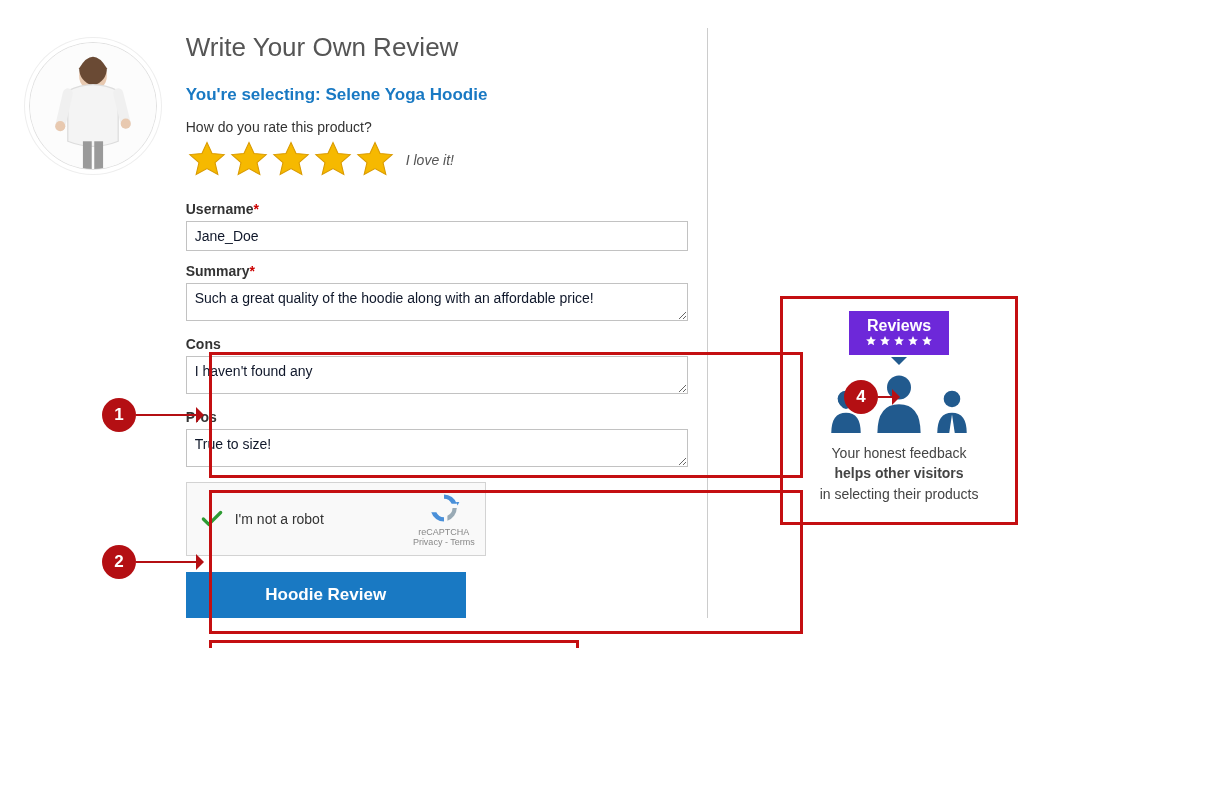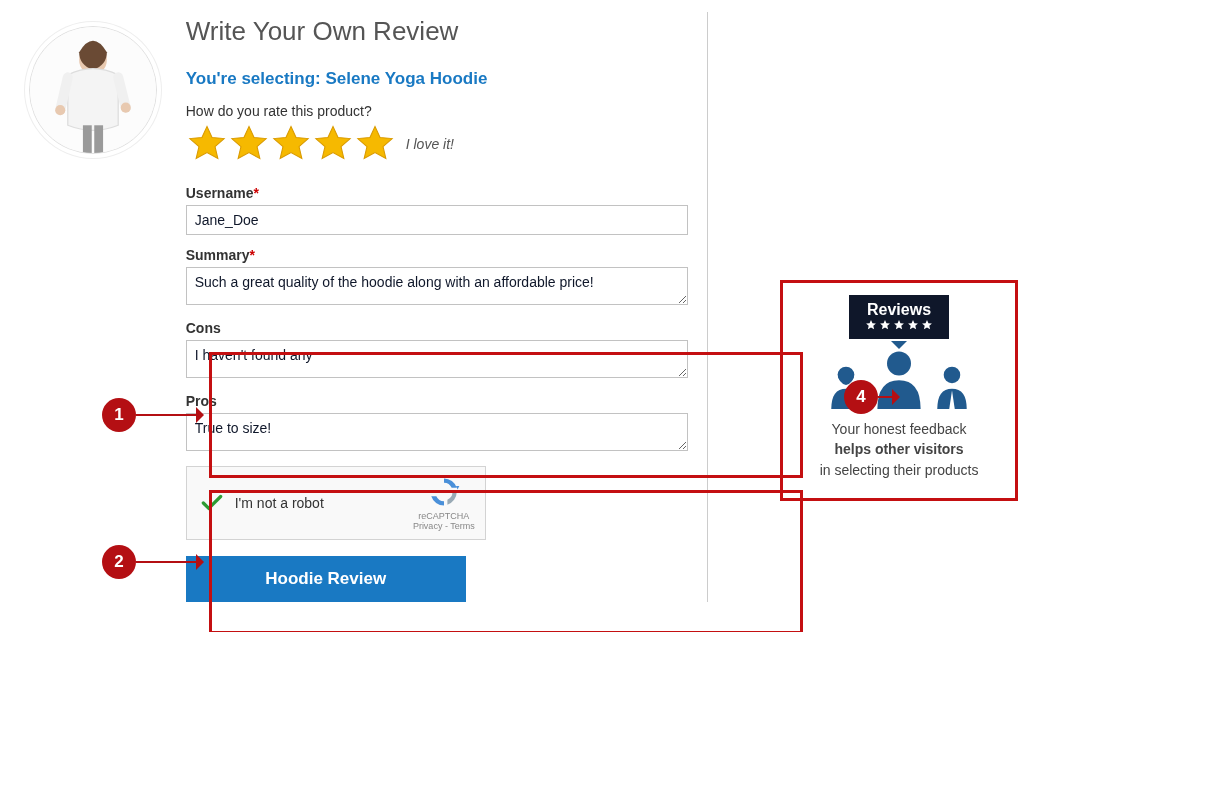--- a/index.html
+++ b/index.html
@@ -7,21 +7,21 @@
     margin: 0;
     padding: 0;
     font-family: Arial, Helvetica, sans-serif;
     background: #fff;
     color: #333;
     font-size: 14px;
   }
   .page {
     width: 1018px;
     position: relative;
-    padding: 12px 0 30px 0;
+    padding: 28px 0 30px 0;
   }
   .main {
     display: flex;
   }
   .left-col {
     width: 218px;
     padding-top: 8px;
     text-align: center;
   }
   .avatar-circle {
@@ -127,26 +127,26 @@
 
   .promo-card {
     border: 3px solid #c40f11;
     width: 238px;
     margin-left: 72px;
     margin-top: 268px;
     padding: 12px 10px 18px;
     text-align:center;
   }
   .promo-bubble {
-    background:#0f172a;
+    background:#6d28d9;
     color:#fff;
     display:inline-block;
     padding: 6px 16px 8px;
     position:relative;
-    margin-bottom:4px;
+    margin-bottom:12px;
   }
   .promo-bubble:after {
     content:"";
     position:absolute;
     left:50%; bottom:-10px;
     margin-left:-8px;
     border:8px solid transparent;
     border-top-color:#215a8e;
     border-bottom:none;
   }

